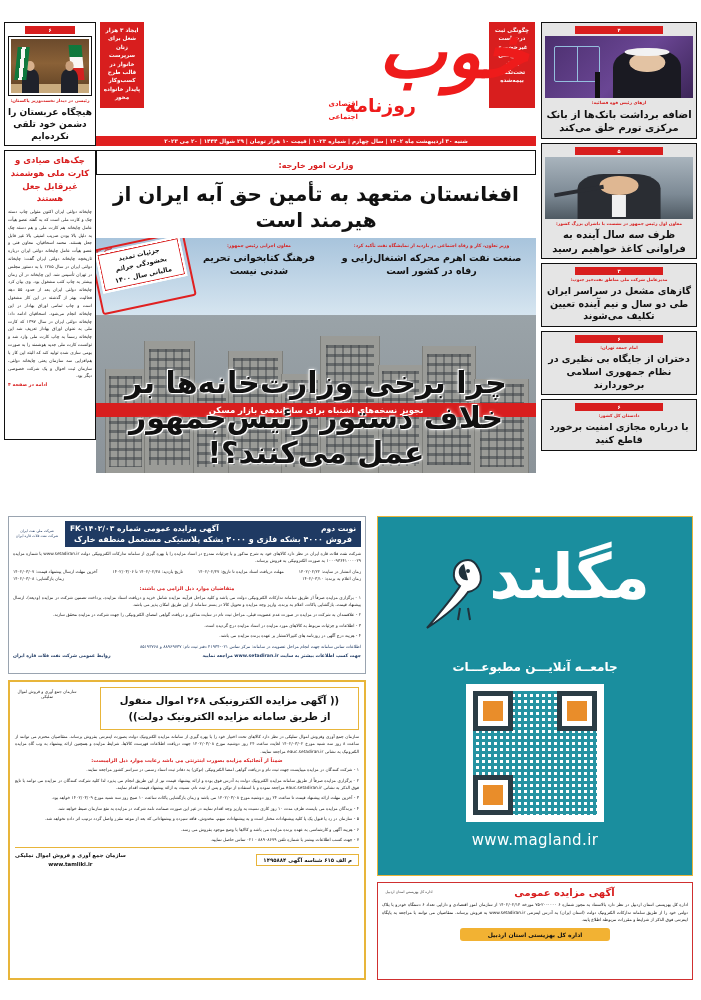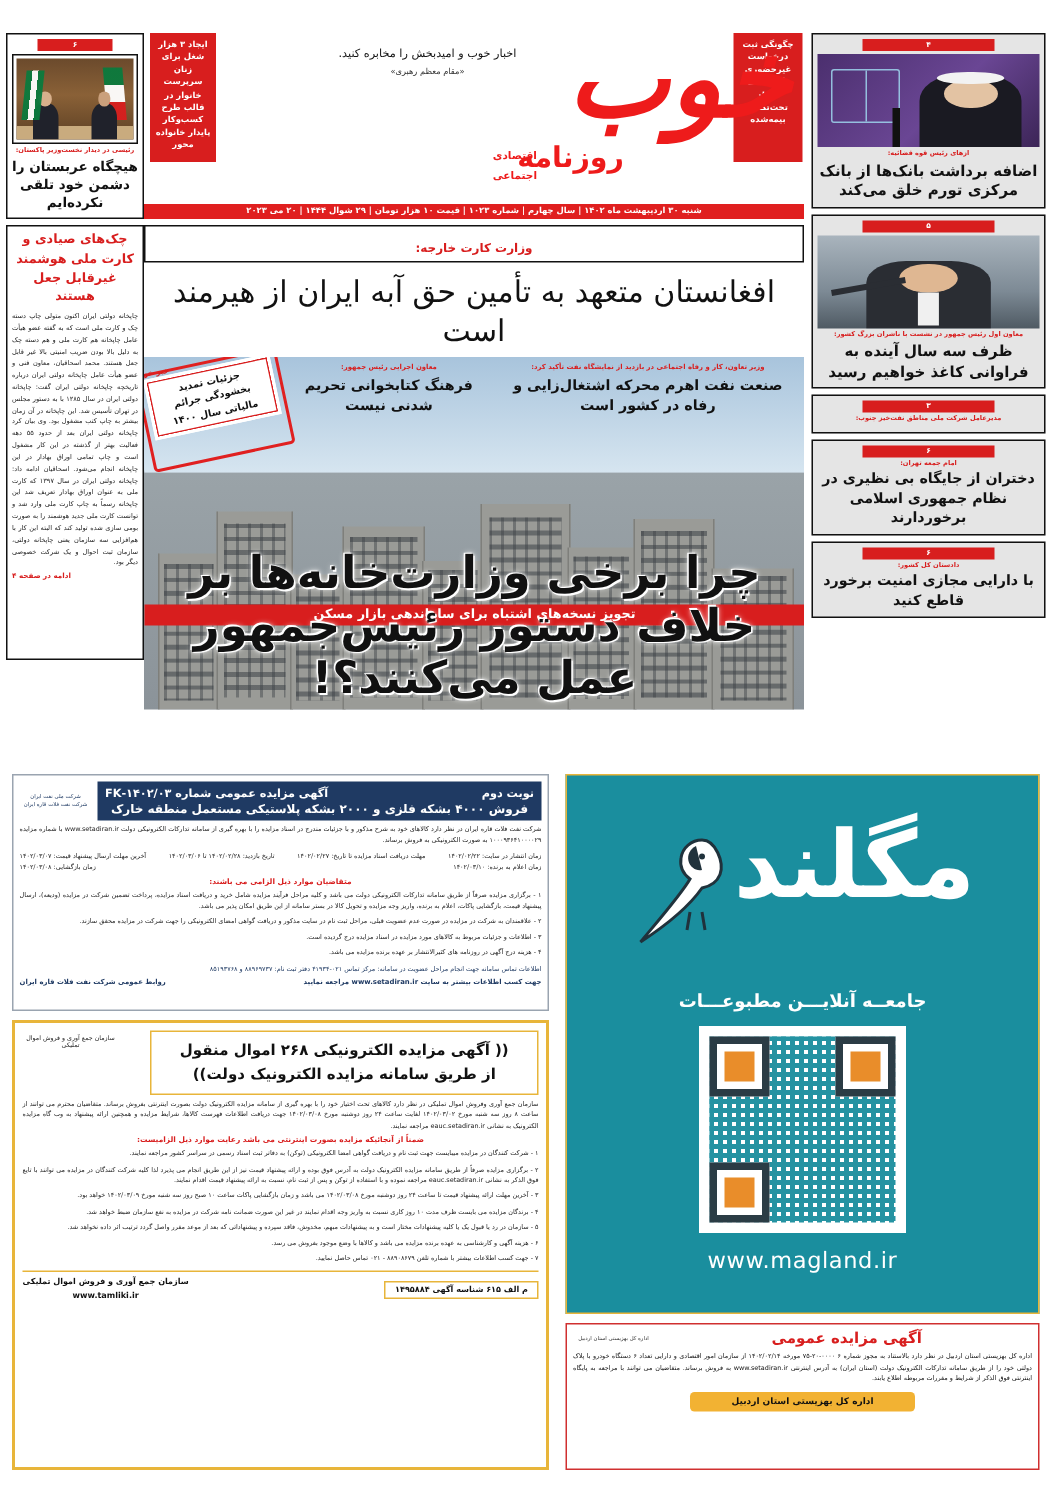--- a/index.html
+++ b/index.html
@@ -70,21 +70,21 @@
   .mh-slogan{position:absolute;right:176px;top:8px;text-align:center;font-size:7.5px;color:#111;line-height:1.7;width:150px;}
   .mh-slogan small{font-size:5.5px;color:#333;display:block;margin-top:1px;}
   .mh-cats{position:absolute;right:178px;top:76px;color:#ee1b1b;font-size:7px;font-weight:bold;line-height:1.9;text-align:center;}
   .dateline{position:absolute;left:0;right:0;top:114px;background:#e01f1f;color:#fff;
      font-size:5.6px;font-weight:bold;text-align:center;padding:2px 0;letter-spacing:0;}
 
   
   .main{position:absolute;left:96px;top:150px;width:440px;height:352px;}
   .main-kicker-box{border:1px solid #111;padding:2px 0;text-align:center;}
   .main-kicker{color:#d81e1e;font-weight:bold;font-size:8px;}
-  .main-hl{text-align:center;font-weight:normal;font-size:20px;line-height:1.32;margin:6px 0 4px;color:#111;}
+  .main-hl{text-align:center;font-weight:bold;font-size:20px;line-height:1.32;margin:6px 0 4px;color:#111;}
 
   .cityphoto{position:relative;width:100%;height:235px;overflow:hidden;
      background:linear-gradient(180deg,#b9cfe2 0%,#cddeeb 32%,#9aa3a8 33%,#8b9399 100%);}
   .sky{position:absolute;left:0;right:0;top:0;height:33%;
      background:linear-gradient(180deg,#a8c4dc,#d6e5f0);}
   .bldg{position:absolute;bottom:0;background:#9a9b97;border-left:1px solid #7e7f7b;border-right:1px solid #7e7f7b;}
   .bldg:after{content:"";position:absolute;inset:6% 8%;
      background:repeating-linear-gradient(180deg,rgba(60,65,70,.55) 0 3px,transparent 3px 9px),
                 repeating-linear-gradient(90deg,rgba(60,65,70,.45) 0 2px,transparent 2px 8px);}
 
@@ -207,34 +207,30 @@
       </div>
     </div>
 
     <div class="redstrip" style="left:100px;top:22px;width:44px;height:86px;font-size:5.6px">ایجاد ۳ هزار شغل برای زنان سرپرست خانوار در قالب طرح کسب‌وکار پایدار خانواده محور</div>
 
     <div class="redstrip" style="right:166px;top:22px;width:46px;height:86px;font-size:5.6px">چگونگی ثبت درخواست غیرحضوری نام‌نویسی افراد تحت‌تکفل بیمه‌شده</div>
 
     <div class="masthead">
       <div class="mh-title">خوب</div>
       <div class="mh-rooz">روزنامه</div>
-      <div class="mh-slogan">
-        <span>اخبار خوب و امیدبخش را مخابره کنید.</span>
-        <small>«مقام معظم رهبری»</small>
-      </div>
       <div class="mh-cats">
         <div>اقتصادی</div>
         <div>اجتماعی</div>
       </div>
       <div class="dateline">شنبه ۳۰ اردیبهشت ماه ۱۴۰۲ | سال چهارم | شماره ۱۰۲۳ | قیمت ۱۰ هزار تومان | ۲۹ شوال ۱۴۴۴ | ۲۰ می ۲۰۲۳</div>
     </div>
 
     <div class="main">
       <div class="main-kicker-box">
-        <span class="main-kicker">وزارت کارت خارجه:</span>
+        <span class="main-kicker">وزارت امور خارجه:</span>
       </div>
       <div class="main-hl">افغانستان متعهد به تأمین حق آبه ایران از هیرمند است</div>
 
       <div class="cityphoto">
         <div class="sky"></div>
         <div class="bldg" style="left:2%;width:9%;height:44%"></div>
         <div class="bldg" style="left:11%;width:11%;height:56%"></div>
         <div class="bldg" style="left:22%;width:8%;height:38%"></div>
         <div class="bldg" style="left:30%;width:12%;height:52%"></div>
         <div class="bldg" style="left:42%;width:9%;height:42%"></div>
@@ -285,32 +281,33 @@
           <span class="cleric"></span>
           <span class="arm"></span>
         </div>
         <div class="kicker">معاون اول رئیس جمهور در نشست با ناشران بزرگ کشور:</div>
         <div class="hl" style="font-size:10px">ظرف سه سال آینده به فراوانی کاغذ خواهیم رسید</div>
       </div>
 
       <div class="rbox">
         <div class="pagetag">۳</div>
         <div class="kicker">مدیرعامل شرکت ملی مناطق نفت‌خیز جنوب:</div>
+        <div class="hl" style="font-size:9.5px">گازهای مشعل در سراسر ایران طی دو سال و نیم آینده تعیین تکلیف می‌شوند</div>
       </div>
 
       <div class="rbox">
         <div class="pagetag">۶</div>
         <div class="kicker">امام جمعه تهران:</div>
         <div class="hl" style="font-size:9.5px">دختران از جایگاه بی نظیری در نظام جمهوری اسلامی برخوردارند</div>
       </div>
 
       <div class="rbox">
         <div class="pagetag">۶</div>
         <div class="kicker">دادستان کل کشور:</div>
-        <div class="hl" style="font-size:9.5px">با دارایی مجازی امنیت برخورد قاطع کنید</div>
+        <div class="hl" style="font-size:9.5px">با درباره مجازی امنیت برخورد قاطع کنید</div>
       </div>
     </div>
   </div>
 
   <div class="ads">
 
     <div class="ad-tender">
       <div class="tender-head">
         <div class="tender-banner">
           <div class="tb-row">

